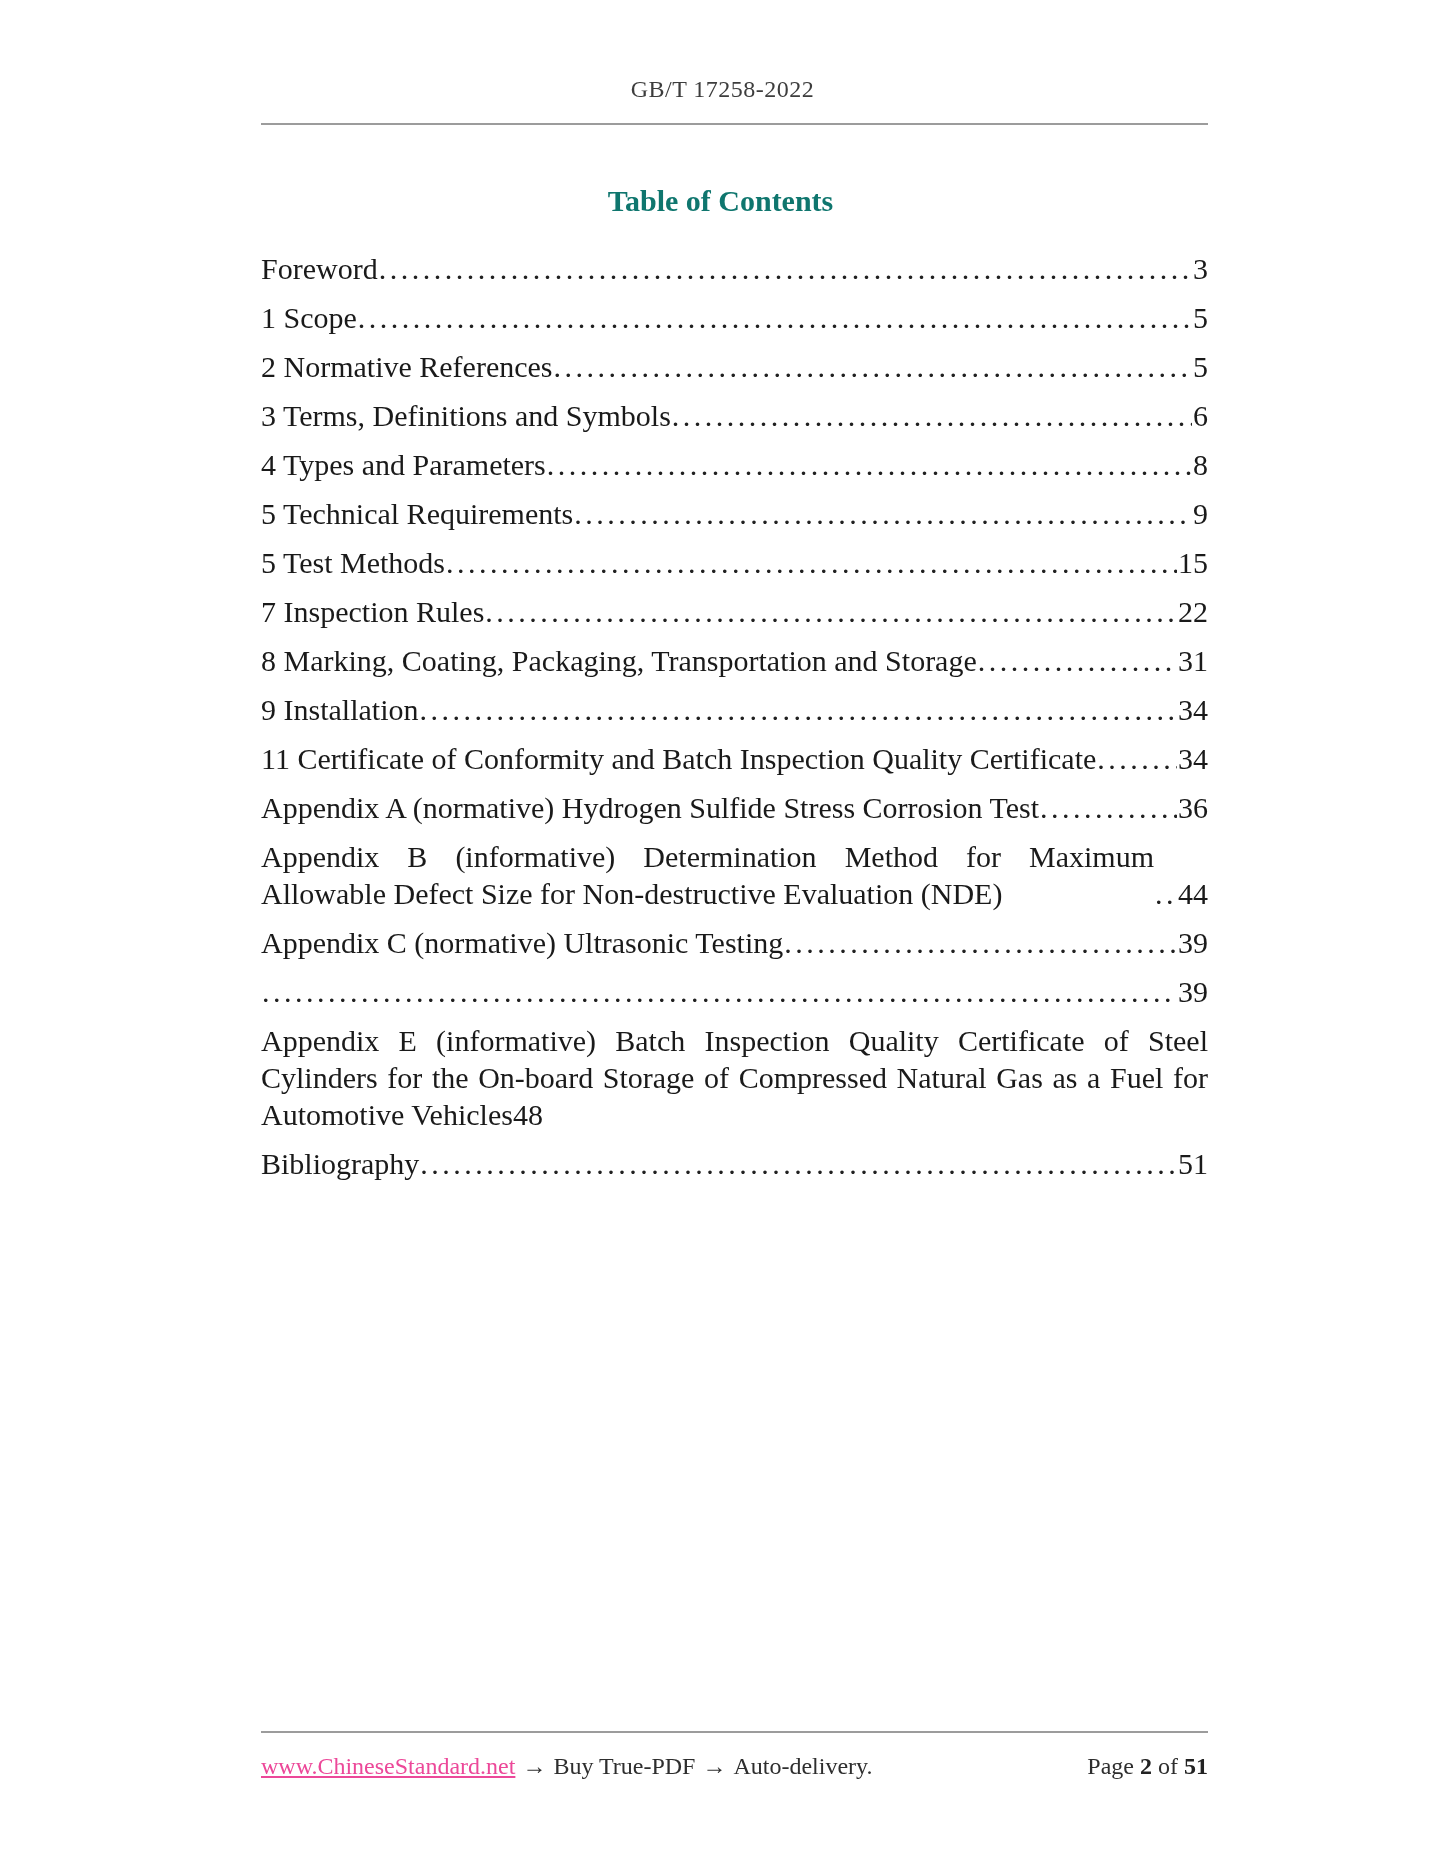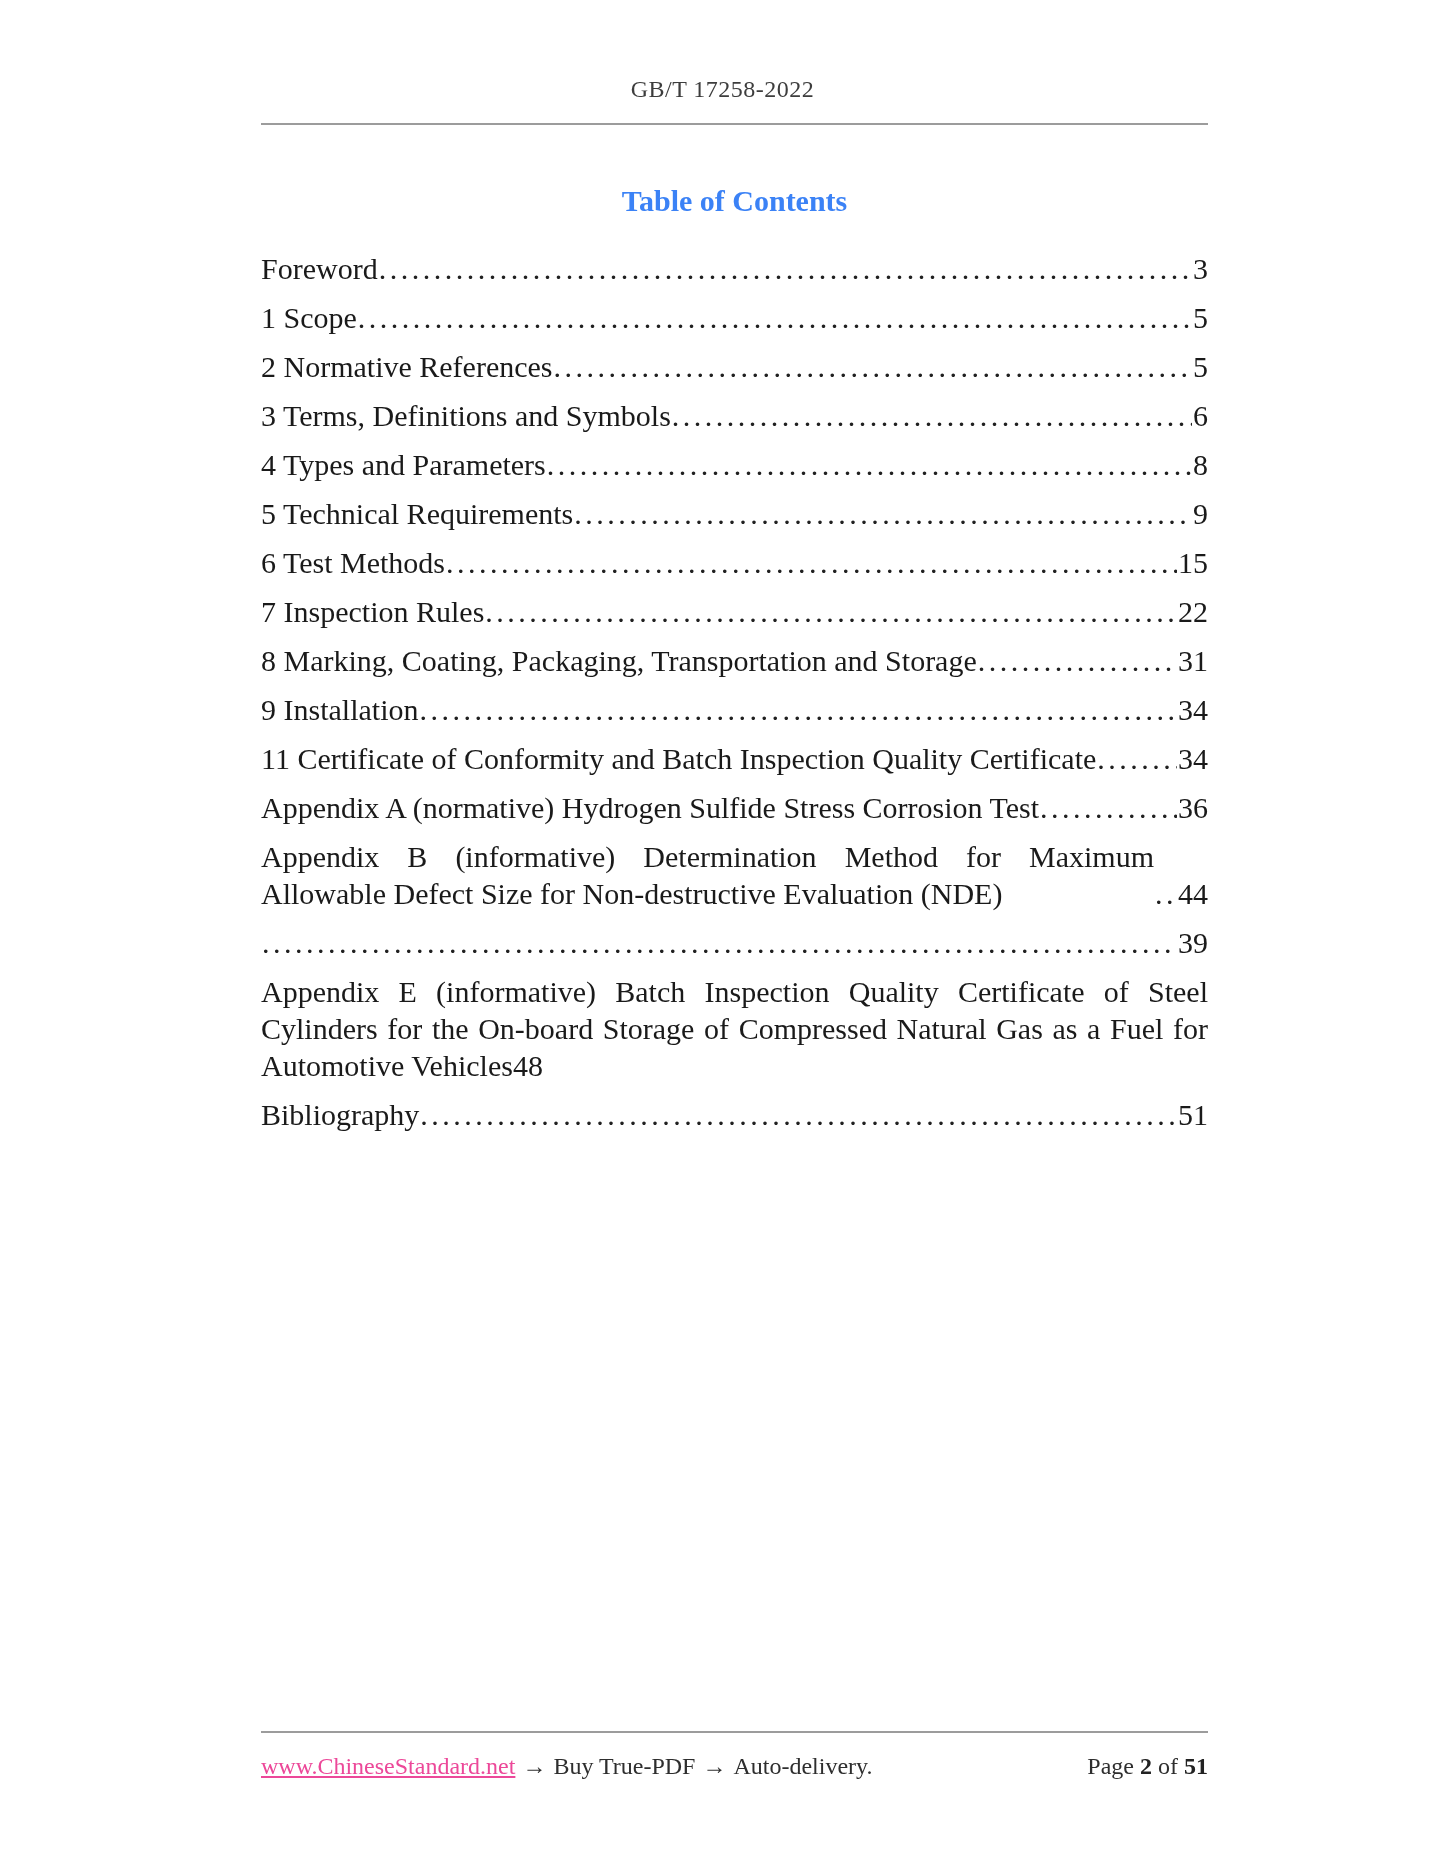--- a/index.html
+++ b/index.html
@@ -18,23 +18,23 @@
   .running-header {
     position: absolute; top: 76px; left: 0; width: 100%;
     text-align: center;
     font-size: 24px; color: #3d3d3d; letter-spacing: 0.5px;
   }
   .header-rule {
     position: absolute; top: 123px; left: 261px; width: 947px; height: 2px;
     background: #9c9c9c;
   }
   .doc-title {
-    position: absolute; top: 182px; left: 261px; width: 947px; margin: 0;
+    position: absolute; top: 182px; left: 247px; width: 947px; margin: 0;
     text-align: center;
-    font-size: 30px; font-weight: bold; color: #3b82f6;
+    font-size: 30px; font-weight: bold; color: #0f766e;
     line-height: 38px;
   }
   .toc {
     position: absolute; top: 250px; left: 261px; width: 947px;
   }
   .toc-entry {
     font-size: 30px; line-height: 37px;
     margin-bottom: 12px;
     color: #1a1a1a;
   }
@@ -116,21 +116,21 @@
         <span class="toc-page">8</span>
     </div>
 
     <div class="toc-entry with-dots">
       <span class="toc-label">5 Technical Requirements</span>
         <span class="toc-dots"></span>
         <span class="toc-page">9</span>
     </div>
 
     <div class="toc-entry with-dots">
-      <span class="toc-label">6 Test Methods</span>
+      <span class="toc-label">5 Test Methods</span>
         <span class="toc-dots"></span>
         <span class="toc-page">15</span>
     </div>
 
     <div class="toc-entry with-dots">
       <span class="toc-label">7 Inspection Rules</span>
         <span class="toc-dots"></span>
         <span class="toc-page">22</span>
     </div>
 
@@ -157,20 +157,25 @@
         <span class="toc-dots"></span>
         <span class="toc-page">36</span>
     </div>
 
     <div class="toc-entry with-dots">
       <span class="toc-label">Appendix B (informative) Determination Method for Maximum Allowable Defect Size for Non-destructive Evaluation (NDE)</span>
         <span class="toc-dots"></span>
         <span class="toc-page">44</span>
     </div>
 
+    <div class="toc-entry with-dots">
+      <span class="toc-label">Appendix C (normative) Ultrasonic Testing</span>
+        <span class="toc-dots"></span>
+        <span class="toc-page">39</span>
+    </div>
 
     <div class="toc-entry with-dots">
         <span class="toc-dots"></span>
         <span class="toc-page">39</span>
     </div>
 
     <div class="toc-entry inline-page">
       <span class="toc-label">Appendix E (informative) Batch Inspection Quality Certificate of Steel Cylinders for the On-board Storage of Compressed Natural Gas as a Fuel for Automotive Vehicles</span><span class="toc-page">48</span>
     </div>
 

